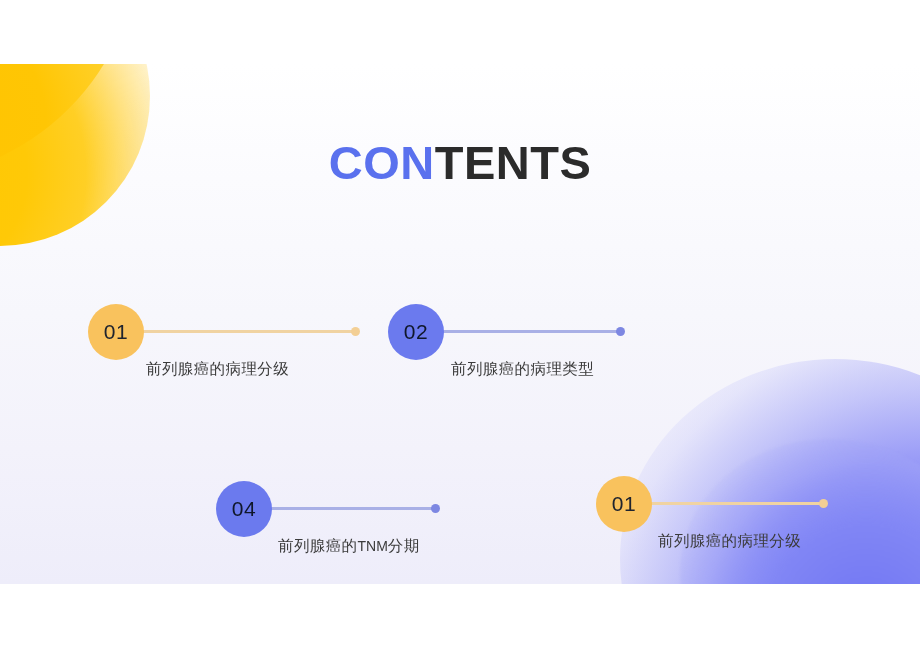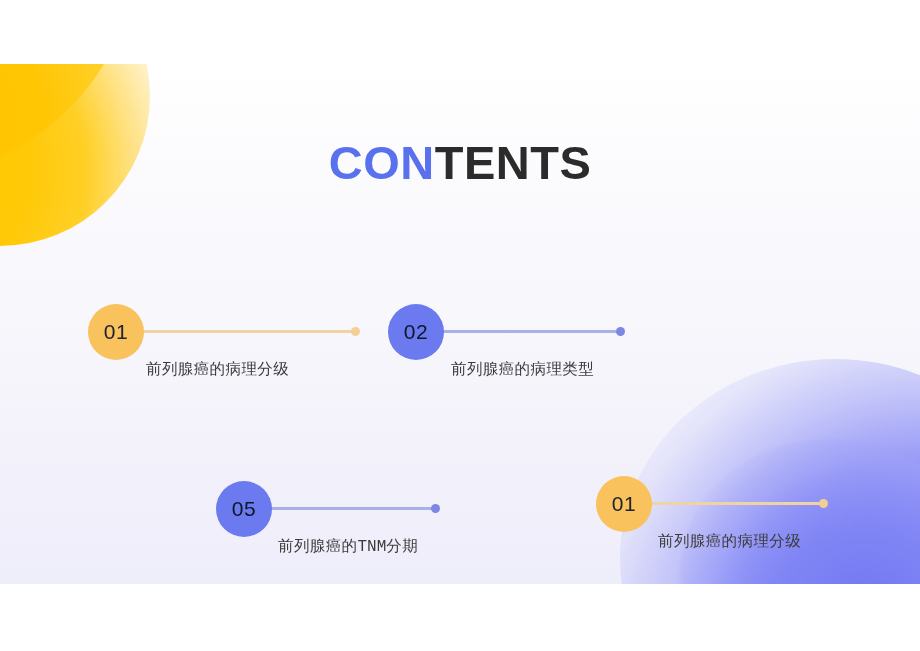--- a/index.html
+++ b/index.html
@@ -163,22 +163,22 @@
   .item-label {
     position: absolute;
     top: 55px;
     left: 56px;
     font-size: 15.5px;
     color: #3b3b3b;
     white-space: nowrap;
     letter-spacing: 0.4px;
   }
   .item-label .latin {
-    font-family: Liberation Mono, monospace;
-    font-size: 16px;
+    font-family: Liberation Sans, sans-serif;
+    font-size: 14px;
     letter-spacing: 0;
   }
 
   
   #item-01 { left: 88px;  top: 240px; }
   #item-02 { left: 388px; top: 240px; }
   #item-03 { left: 216px; top: 417px; }
   #item-04 { left: 596px; top: 412px; }
 
   #item-01 .connector { width: 220px; }
@@ -221,21 +221,21 @@
       <span>02</span>
     </div>
     <div class="item-label"><span>前列腺癌的病理类型</span><span class="latin"></span><span></span></div>
   </div>
 
   <div class="item" id="item-03">
     <div class="connector blue">
       <span class="conn-dot blue"></span>
     </div>
     <div class="circle blue">
-      <span>05</span>
+      <span>04</span>
     </div>
     <div class="item-label"><span>前列腺癌的</span><span class="latin">TNM</span><span>分期</span></div>
   </div>
 
   <div class="item" id="item-04">
     <div class="connector orange">
       <span class="conn-dot orange"></span>
     </div>
     <div class="circle orange">
       <span>01</span>

